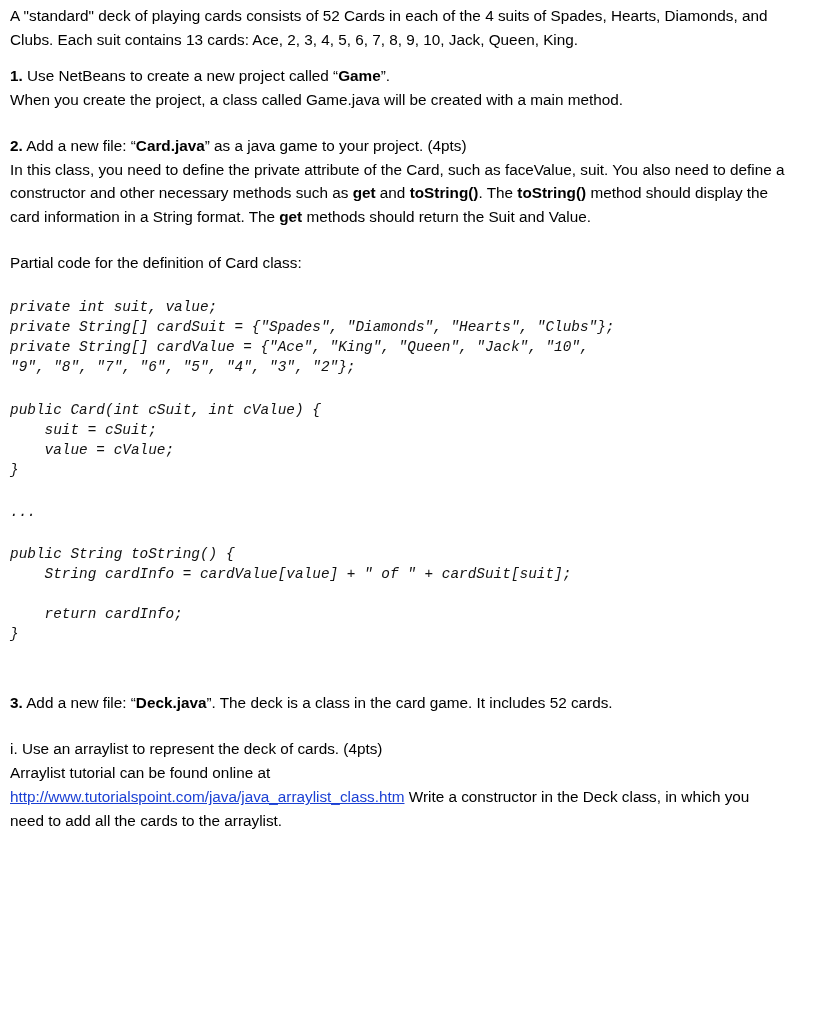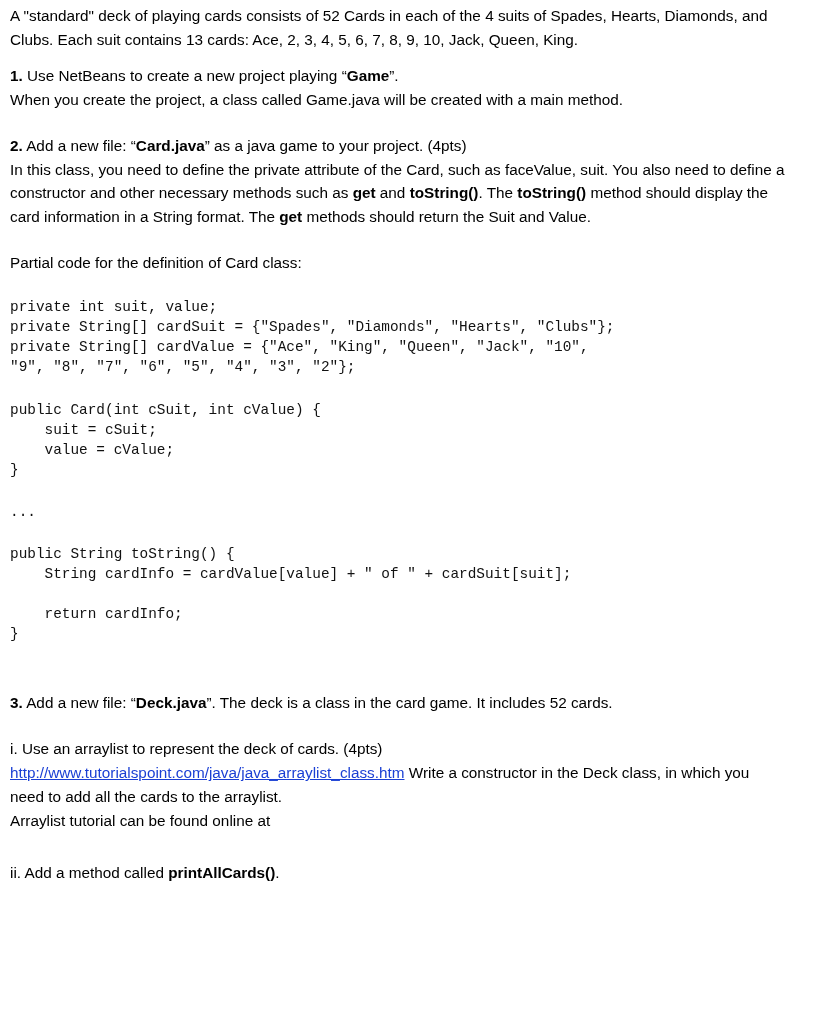--- a/index.html
+++ b/index.html
@@ -28,20 +28,21 @@
     text-align: left;
     max-width: 775px;
   }
   .para b { font-weight: bold; }
   .spacer-sm { height: 12px; }
   .spacer-md { height: 22px; }
   .spacer-lg { height: 28px; }
   .spacer-xl { height: 47px; }
   .code {
     font-family: "Liberation Mono", "DejaVu Sans Mono", monospace;
+    font-style: italic;
     font-size: 14.4px;
     line-height: 20.1px;
     white-space: pre;
     margin: 0;
     color: #111111;
   }
   .code-upright {
     font-family: "Liberation Mono", "DejaVu Sans Mono", monospace;
     font-style: normal;
     font-size: 14.4px;
@@ -58,21 +59,21 @@
 </style>
 </head>
 <body>
 
 <div class="page">
 
   <p class="para">A "standard" deck of playing cards consists of 52 Cards in each of the 4 suits of Spades, Hearts, Diamonds, and Clubs. Each suit contains 13 cards: Ace, 2, 3, 4, 5, 6, 7, 8, 9, 10, Jack, Queen, King.</p>
 
   <div class="spacer-sm"></div>
 
-  <p class="para"><b>1.</b><span> Use NetBeans to create a new project playing “</span><b>Game</b><span>”.</span></p>
+  <p class="para"><b>1.</b><span> Use NetBeans to create a new project called “</span><b>Game</b><span>”.</span></p>
   <p class="para">When you create the project, a class called Game.java will be created with a main method.</p>
 
   <div class="spacer-md"></div>
 
   <p class="para"><b>2.</b><span> Add a new file: “</span><b>Card.java</b><span>” as a java game to your project. (4pts)</span></p>
 
   <p class="para"><span>In this class, you need to define the private attribute of the Card, such as faceValue, suit. You also need to define a constructor and other necessary methods such as </span><b>get</b><span> and </span><b>toString()</b><span>. The </span><b>toString()</b><span> method should display the card information in a String format. The </span><b>get</b><span> methods should return the Suit and Value.</span></p>
 
   <div class="spacer-md"></div>
 
@@ -104,23 +105,22 @@
     return cardInfo;
 }</pre>
 
   <div class="spacer-xl"></div>
 
   <p class="para"><b>3.</b><span> Add a new file: “</span><b>Deck.java</b><span>”. The deck is a class in the card game. It includes 52 cards.</span></p>
 
   <div class="spacer-md"></div>
 
   <p class="para">i. Use an arraylist to represent the deck of cards. (4pts)</p>
+  <p class="para">Arraylist tutorial can be found online at</p>
   <p class="para"><a class="link">http://www.tutorialspoint.com/java/java_arraylist_class.htm</a><span> Write a constructor in the Deck class, in which you need to add all the cards to the arraylist.</span></p>
-  <p class="para">Arraylist tutorial can be found online at</p>
 
   <div class="spacer-lg"></div>
 
-  <p class="para"><span>ii. Add a method called </span><b>printAllCards()</b><span>.</span></p>
 
   <div class="spacer-md"></div>
 
 
 </div>
 
 </body></html>

